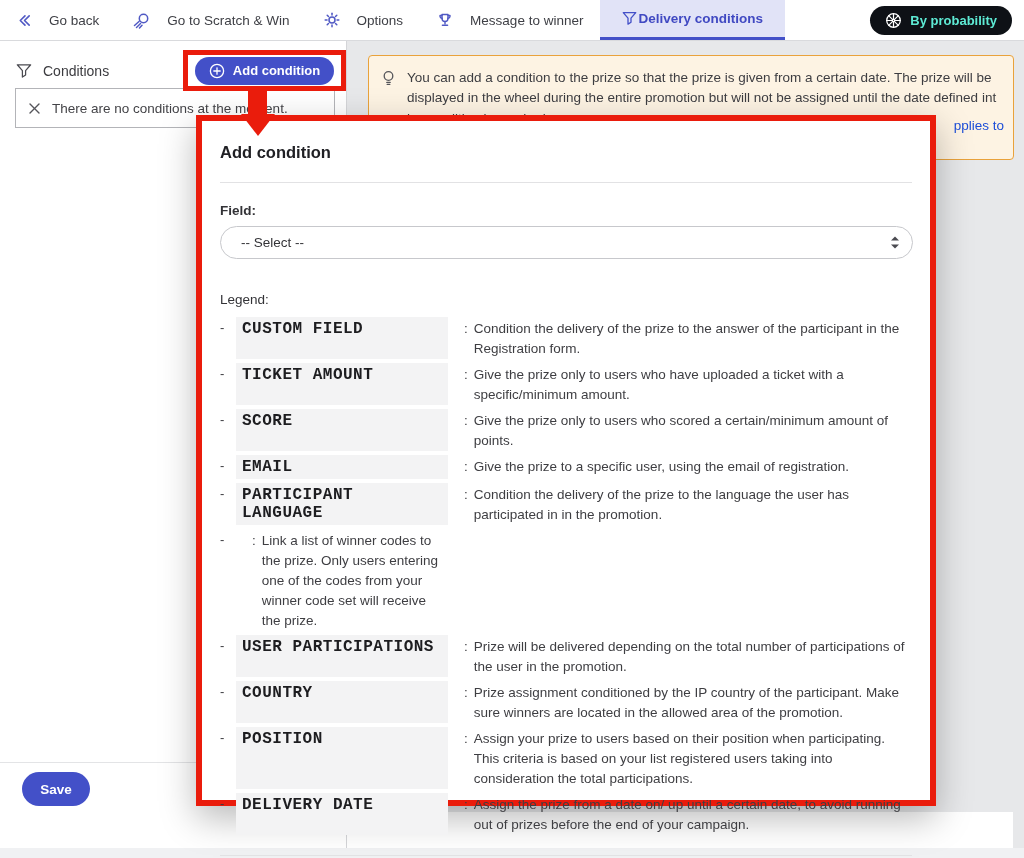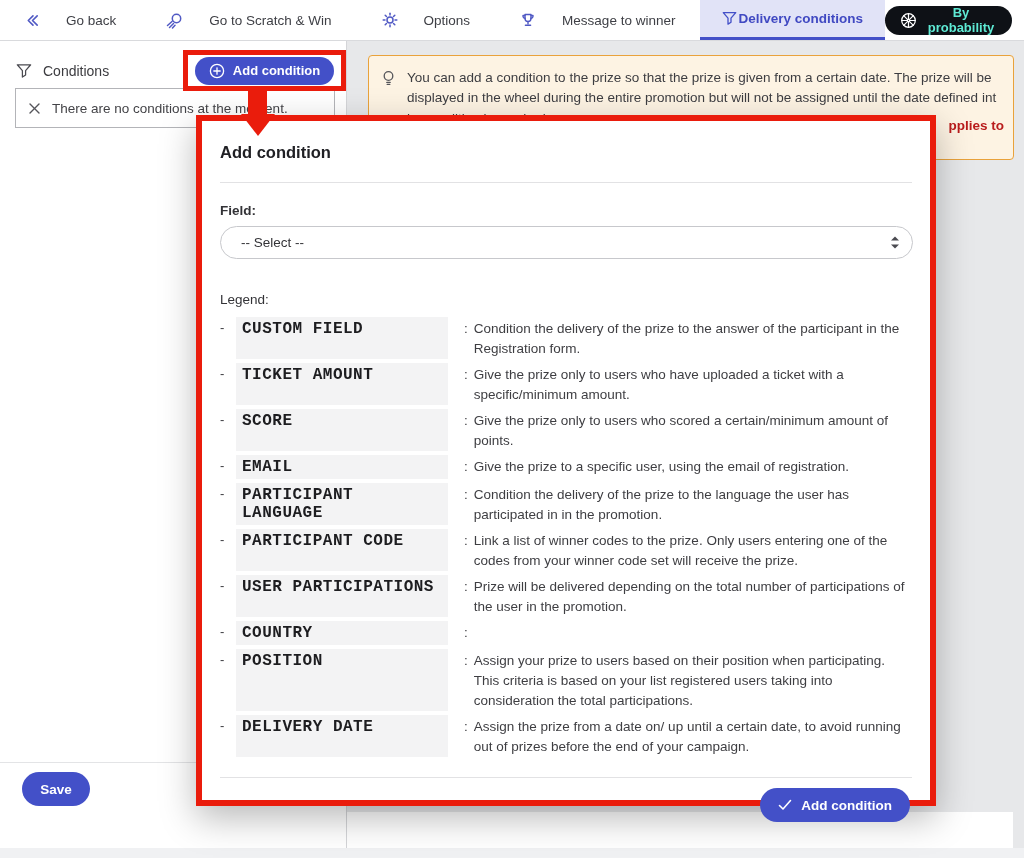--- a/index.html
+++ b/index.html
@@ -13,22 +13,22 @@
   }
   svg { display:block; }
 
   
   .topnav {
     position:absolute; left:0; top:0; width:1024px; height:41px;
     background:#ffffff; border-bottom:1px solid #d9dadd;
     display:flex; align-items:stretch; z-index:20;
   }
   .nav-item {
-    display:flex; align-items:center; gap:26px;
-    padding:0 25px; cursor:pointer;
+    display:flex; align-items:center; gap:17px;
+    padding:0 17px; cursor:pointer;
     font-size:13.5px; color:#3f4046; white-space:nowrap;
   }
   .nav-item .nico { color:#5059c4; }
   .nav-tab-active {
     display:flex; align-items:center; gap:1px;
     padding:0 22px; cursor:pointer; white-space:nowrap;
     background:#e1e3f7; border-bottom:3px solid #4350c8;
     color:#4049c2; font-size:13.5px; font-weight:bold;
   }
   .nav-tab-active .nico { color:#4350c8; }
@@ -82,21 +82,21 @@
   .info-box {
     position:absolute; left:21px; top:14px; width:646px; height:105px;
     background:#fdf3e3; border:1px solid #e9a23b; border-radius:4px;
     padding:12px 14px 12px 12px;
     display:flex; gap:11px;
   }
   .info-box .bico { color:#55555a; flex:0 0 auto; margin-top:2px; }
   .info-text { font-size:13.5px; line-height:1.5; color:#3d3d41; max-width:596px; }
   .info-partial {
     position:absolute; right:9px; top:62px;
-    font-size:13.5px; font-weight:bold; color:#b91c1c;
+    font-size:13.5px; font-weight:normal; color:#1d4ed8;
   }
   .bottom-strip {
     position:absolute; left:0; top:848px; width:1024px; height:10px;
     background:#f0f1f3; z-index:6;
   }
 
   
   .red-box {
     position:absolute; left:183px; top:50px; width:163px; height:41px;
     border:5px solid #ea1c0c; z-index:60;
@@ -354,39 +354,39 @@
     <div class="legend-row">
       <span class="legend-dash">-</span>
       <span class="legend-term">PARTICIPANT LANGUAGE</span>
       <span class="legend-desc">
           <span class="legend-colon">:</span>
           <span class="legend-text">Condition the delivery of the prize to the language the user has participated in in the promotion.</span>
         </span>
     </div>
     <div class="legend-row">
       <span class="legend-dash">-</span>
-      <span class="legend-term">PARTICIPANT CODE</span>
       <span class="legend-desc">
           <span class="legend-colon">:</span>
           <span class="legend-text">Link a list of winner codes to the prize. Only users entering one of the codes from your winner code set will receive the prize.</span>
         </span>
     </div>
     <div class="legend-row">
       <span class="legend-dash">-</span>
       <span class="legend-term">USER PARTICIPATIONS</span>
       <span class="legend-desc">
           <span class="legend-colon">:</span>
           <span class="legend-text">Prize will be delivered depending on the total number of participations of the user in the promotion.</span>
         </span>
     </div>
     <div class="legend-row">
       <span class="legend-dash">-</span>
       <span class="legend-term">COUNTRY</span>
       <span class="legend-desc">
           <span class="legend-colon">:</span>
+          <span class="legend-text">Prize assignment conditioned by the IP country of the participant. Make sure winners are located in the allowed area of the promotion.</span>
         </span>
     </div>
     <div class="legend-row">
       <span class="legend-dash">-</span>
       <span class="legend-term">POSITION</span>
       <span class="legend-desc">
           <span class="legend-colon">:</span>
           <span class="legend-text">Assign your prize to users based on their position when participating. This criteria is based on your list registered users taking into consideration the total participations.</span>
         </span>
     </div>

